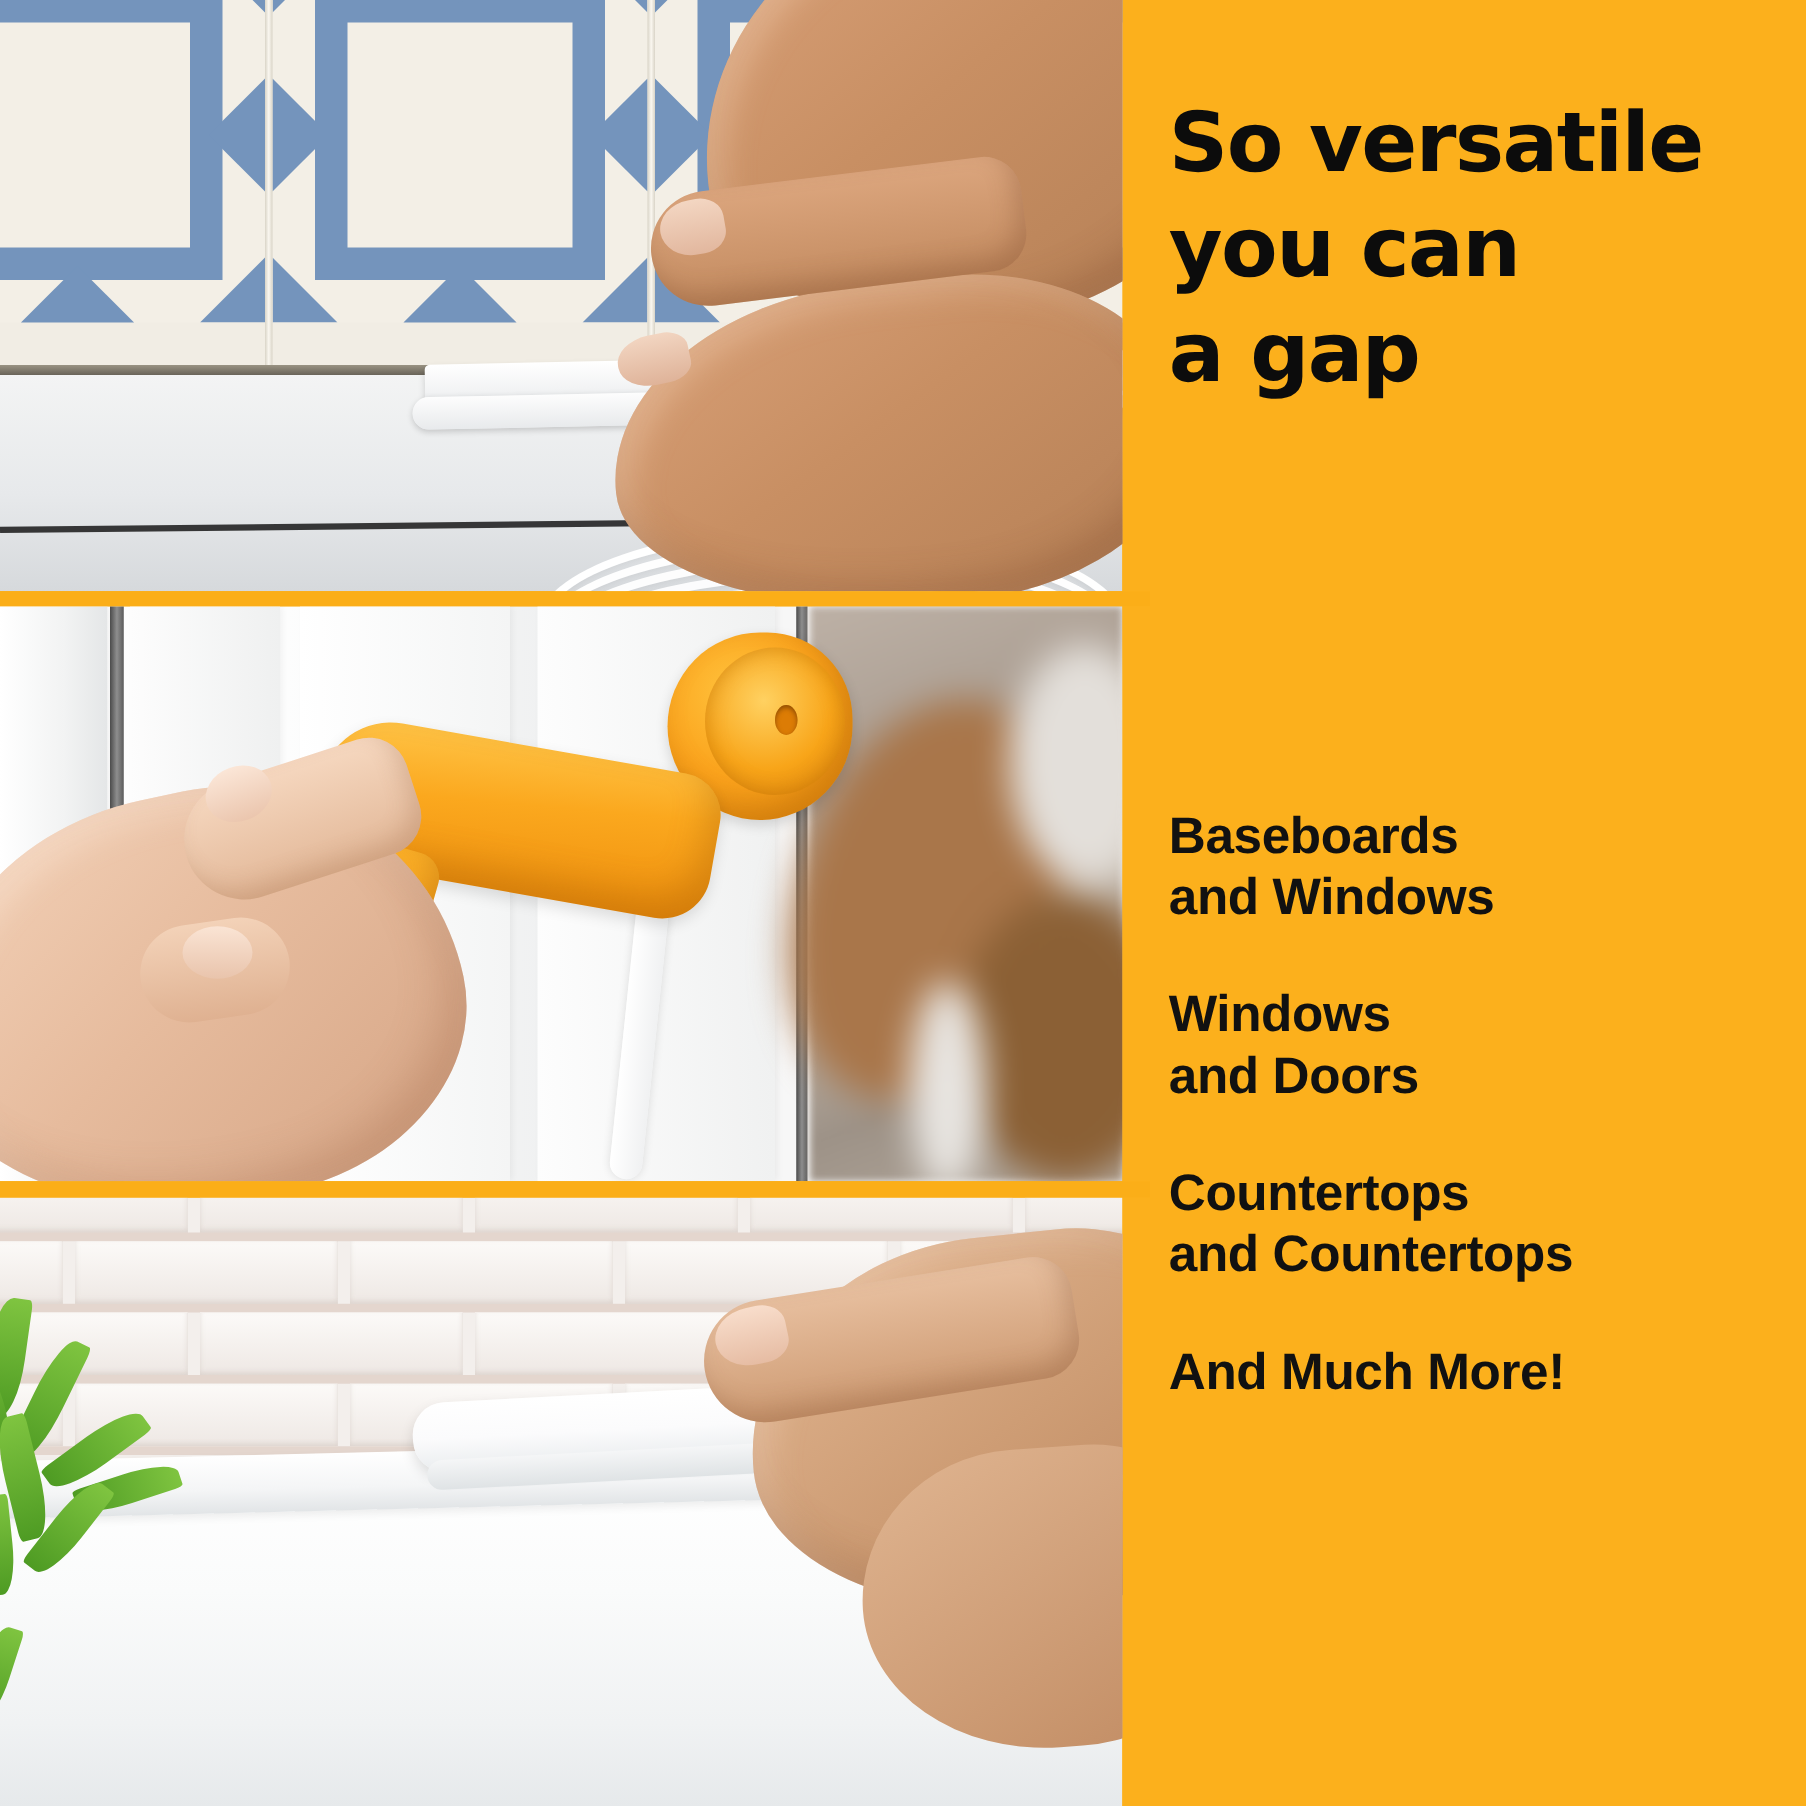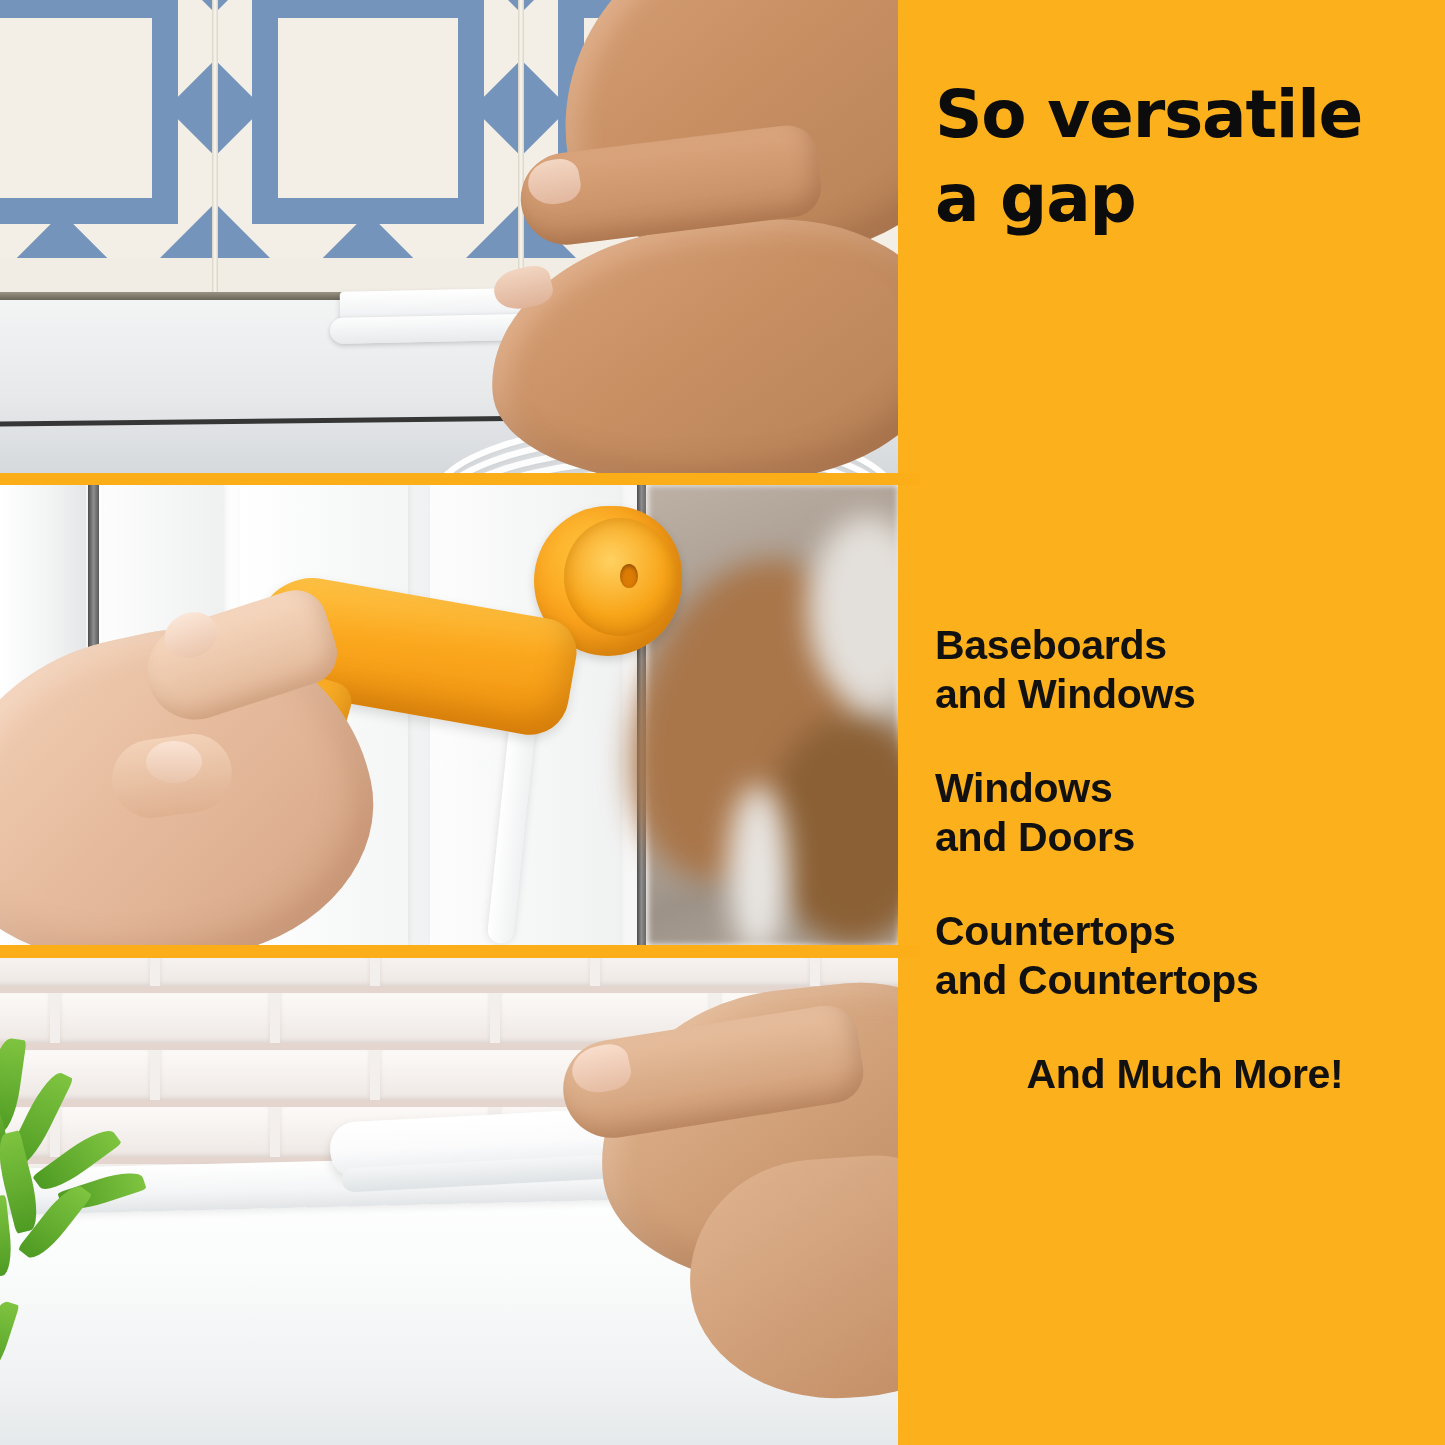--- a/index.html
+++ b/index.html
@@ -350,33 +350,33 @@
   #headline {
     position:absolute; left:37px; top:73px; width:490px;
     font-family:"DejaVu Sans", sans-serif;
     font-weight:700;
     font-size:66px;
     line-height:84px;
     letter-spacing:-1.2px;
     color:#0C0C0C;
   }
   #benefit-list {
-    position:absolute; left:37px; top:621px; width:500px;
+    position:absolute; left:37px; top:644px; width:500px;
     list-style:none;
   }
   .benefit {
     font-family:"Liberation Sans", sans-serif;
     font-weight:700;
     font-size:41px;
     line-height:49px;
     color:#111111;
     letter-spacing:-.3px;
     margin-bottom:45px;
   }
-  .benefit:last-child { margin-bottom:0;text-align:center; }
+  .benefit:last-child { margin-bottom:0; }
 </style>
 </head>
 <body>
 
 <div id="stage">
 
   <div class="photo-col">
 
     <div class="panel" id="panel-1">
 
@@ -549,20 +549,21 @@
       <div id="p3-nail"></div>
       <div id="p3-hand-lower"></div>
     </div>
 
   </div>
 
   <div id="text-col">
 
     <div id="headline">
       <div>So versatile</div>
+      <div>you can</div>
       <div>a gap</div>
     </div>
 
     <ul id="benefit-list">
       <li class="benefit">
         <div>Baseboards</div>
         <div>and Windows</div>
       </li>
       <li class="benefit">
         <div>Windows</div>

